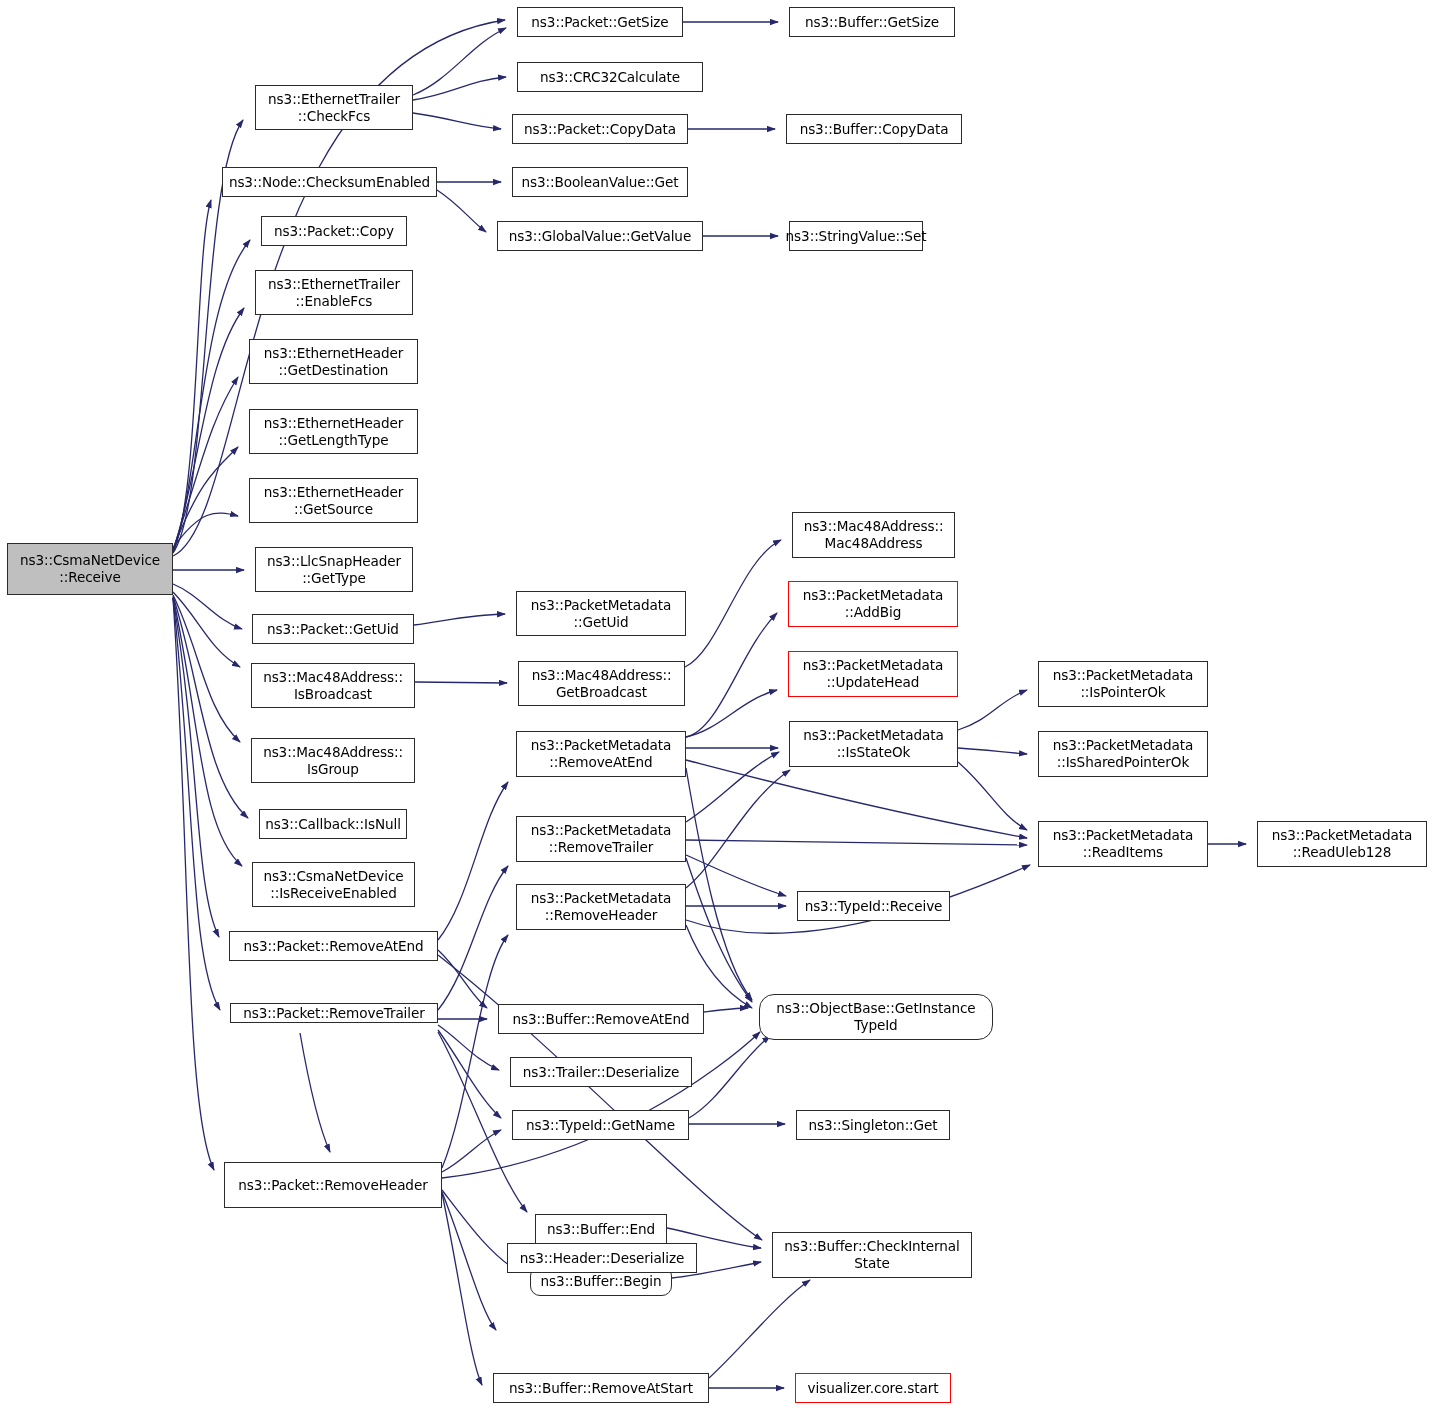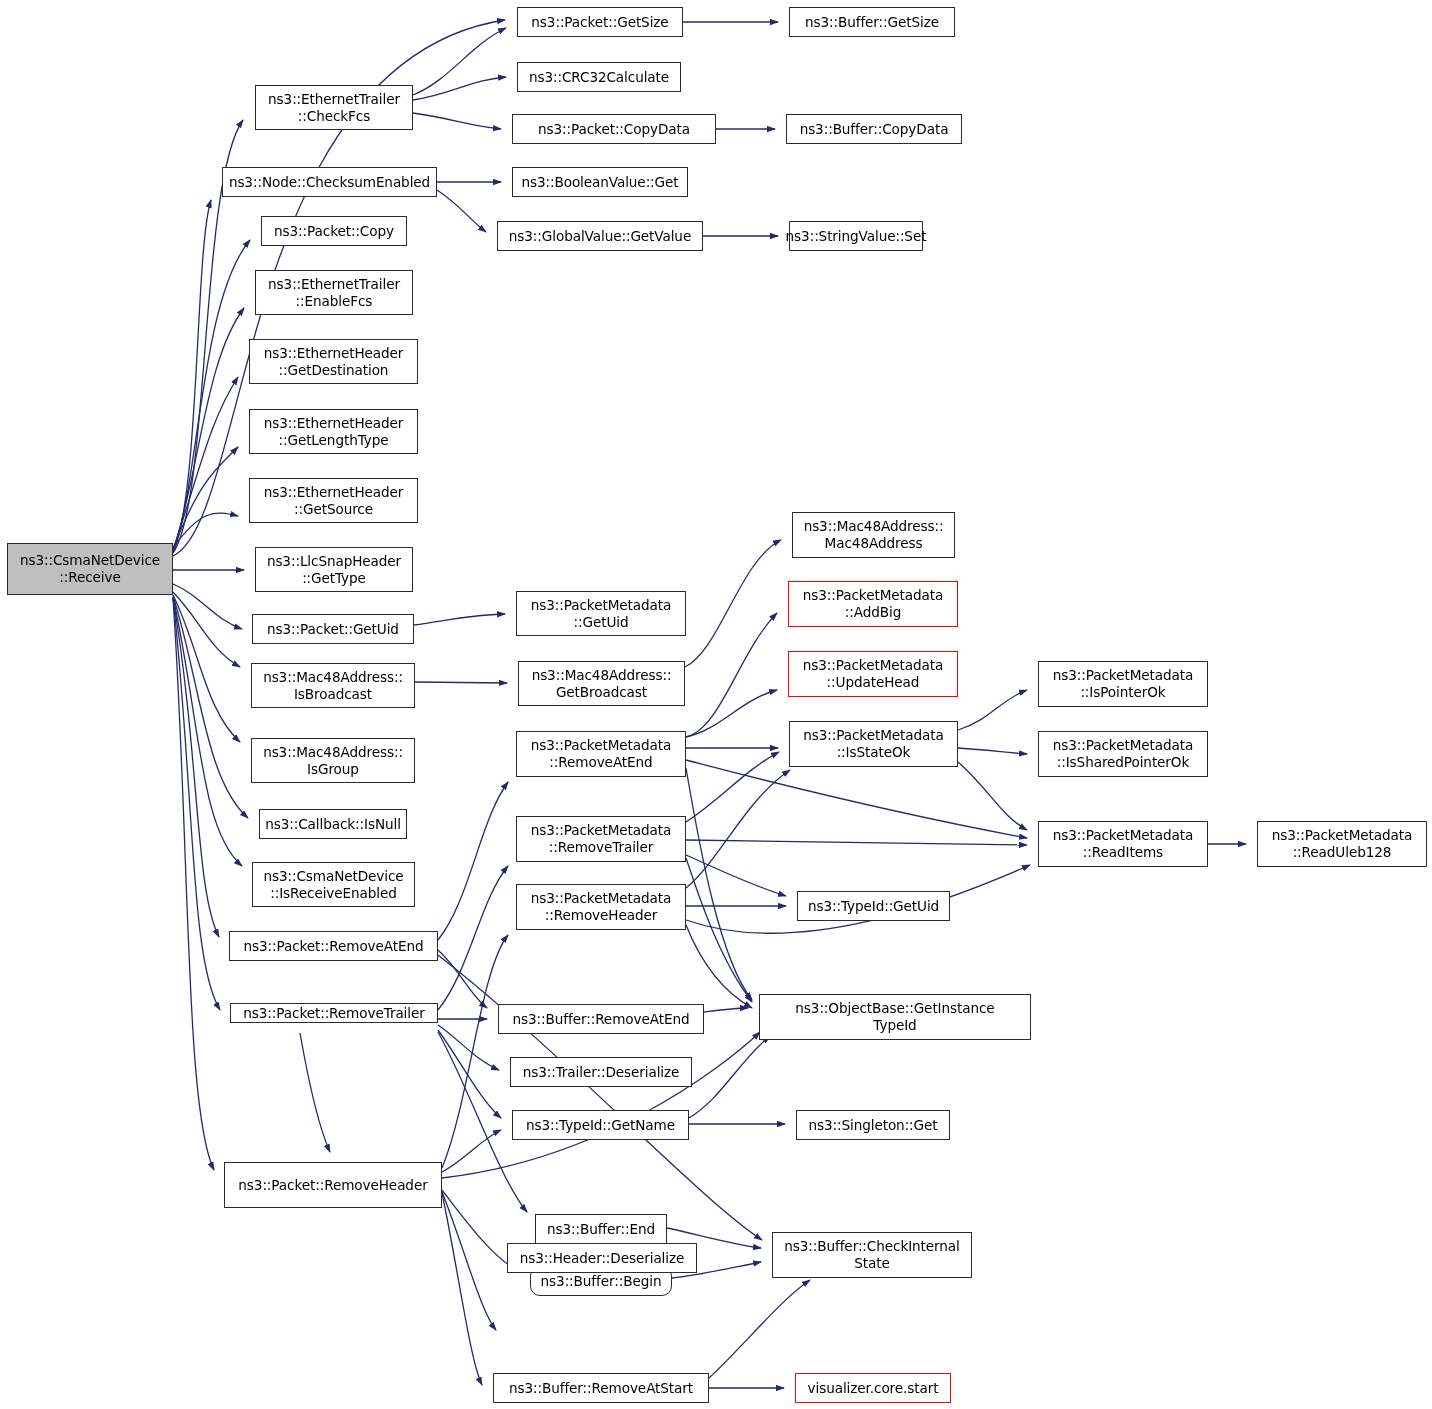--- a/index.html
+++ b/index.html
@@ -134,22 +134,22 @@
         <path d="M 709 1378 C 740 1350 780 1300 810 1280" class="edge" marker-end="url(#arrow)"></path>
       </g>
   </svg>
   <div id="node-layer">
       <div class="node-box highlight" style="left: 7px; top: 543px; width: 166px; height: 52px;">ns3::CsmaNetDevice
 ::Receive</div>
       <div class="node-box" style="left: 517px; top: 7px; width: 166px; height: 30px;">ns3::Packet::GetSize</div>
       <div class="node-box" style="left: 789px; top: 7px; width: 166px; height: 30px;">ns3::Buffer::GetSize</div>
       <div class="node-box" style="left: 255px; top: 85px; width: 158px; height: 45px;">ns3::EthernetTrailer
 ::CheckFcs</div>
-      <div class="node-box" style="left: 517px; top: 62px; width: 164px; height: 30px;">ns3::CRC32Calculate</div>
-      <div class="node-box" style="left: 512px; top: 114px; width: 204px; height: 30px; text-align: right;">ns3::Packet::CopyData</div>
+      <div class="node-box" style="left: 517px; top: 62px; width: 186px; height: 30px;">ns3::CRC32Calculate</div>
+      <div class="node-box" style="left: 512px; top: 114px; width: 176px; height: 30px; text-align: right;">ns3::Packet::CopyData</div>
       <div class="node-box" style="left: 786px; top: 114px; width: 176px; height: 30px;">ns3::Buffer::CopyData</div>
       <div class="node-box" style="left: 222px; top: 167px; width: 215px; height: 30px;">ns3::Node::ChecksumEnabled</div>
       <div class="node-box" style="left: 512px; top: 167px; width: 176px; height: 30px;">ns3::BooleanValue::Get</div>
       <div class="node-box" style="left: 261px; top: 216px; width: 146px; height: 30px;">ns3::Packet::Copy</div>
       <div class="node-box" style="left: 497px; top: 221px; width: 206px; height: 30px;">ns3::GlobalValue::GetValue</div>
       <div class="node-box" style="left: 789px; top: 221px; width: 134px; height: 30px;">ns3::StringValue::Set</div>
       <div class="node-box" style="left: 255px; top: 270px; width: 158px; height: 45px;">ns3::EthernetTrailer
 ::EnableFcs</div>
       <div class="node-box" style="left: 249px; top: 339px; width: 169px; height: 45px;">ns3::EthernetHeader
 ::GetDestination</div>
@@ -186,25 +186,25 @@
       <div class="node-box" style="left: 516px; top: 816px; width: 170px; height: 46px;">ns3::PacketMetadata
 ::RemoveTrailer</div>
       <div class="node-box" style="left: 1038px; top: 821px; width: 170px; height: 46px;">ns3::PacketMetadata
 ::ReadItems</div>
       <div class="node-box" style="left: 1257px; top: 821px; width: 170px; height: 46px;">ns3::PacketMetadata
 ::ReadUleb128</div>
       <div class="node-box" style="left: 252px; top: 862px; width: 163px; height: 45px;">ns3::CsmaNetDevice
 ::IsReceiveEnabled</div>
       <div class="node-box" style="left: 516px; top: 884px; width: 170px; height: 46px;">ns3::PacketMetadata
 ::RemoveHeader</div>
-      <div class="node-box" style="left: 797px; top: 891px; width: 153px; height: 30px;">ns3::TypeId::GetUid</div>
+      <div class="node-box" style="left: 797px; top: 891px; width: 153px; height: 30px;">ns3::TypeId::Receive</div>
       <div class="node-box" style="left: 229px; top: 931px; width: 209px; height: 30px;">ns3::Packet::RemoveAtEnd</div>
       <div class="node-box" style="left: 230px; top: 1003px; width: 208px; height: 20px;">ns3::Packet::RemoveTrailer</div>
       <div class="node-box" style="left: 498px; top: 1004px; width: 206px; height: 30px;">ns3::Buffer::RemoveAtEnd</div>
-      <div class="node-box" style="left: 759px; top: 994px; width: 272px; height: 46px;">ns3::ObjectBase::GetInstance
+      <div class="node-box" style="left: 759px; top: 994px; width: 234px; height: 46px; border-radius: 15px;">ns3::ObjectBase::GetInstance
 TypeId</div>
       <div class="node-box" style="left: 510px; top: 1057px; width: 182px; height: 30px;">ns3::Trailer::Deserialize</div>
       <div class="node-box" style="left: 512px; top: 1110px; width: 177px; height: 30px;">ns3::TypeId::GetName</div>
       <div class="node-box" style="left: 796px; top: 1110px; width: 154px; height: 30px;">ns3::Singleton::Get</div>
       <div class="node-box" style="left: 224px; top: 1162px; width: 218px; height: 46px;">ns3::Packet::RemoveHeader</div>
       <div class="node-box" style="left: 535px; top: 1214px; width: 132px; height: 30px;">ns3::Buffer::End</div>
       <div class="node-box" style="left: 772px; top: 1232px; width: 200px; height: 46px;">ns3::Buffer::CheckInternal
 State</div>
       <div class="node-box" style="left: 530px; top: 1266px; width: 142px; height: 30px; border-radius: 10px;">ns3::Buffer::Begin</div>
       <div class="node-box" style="left: 507px; top: 1243px; width: 190px; height: 30px;">ns3::Header::Deserialize</div>

